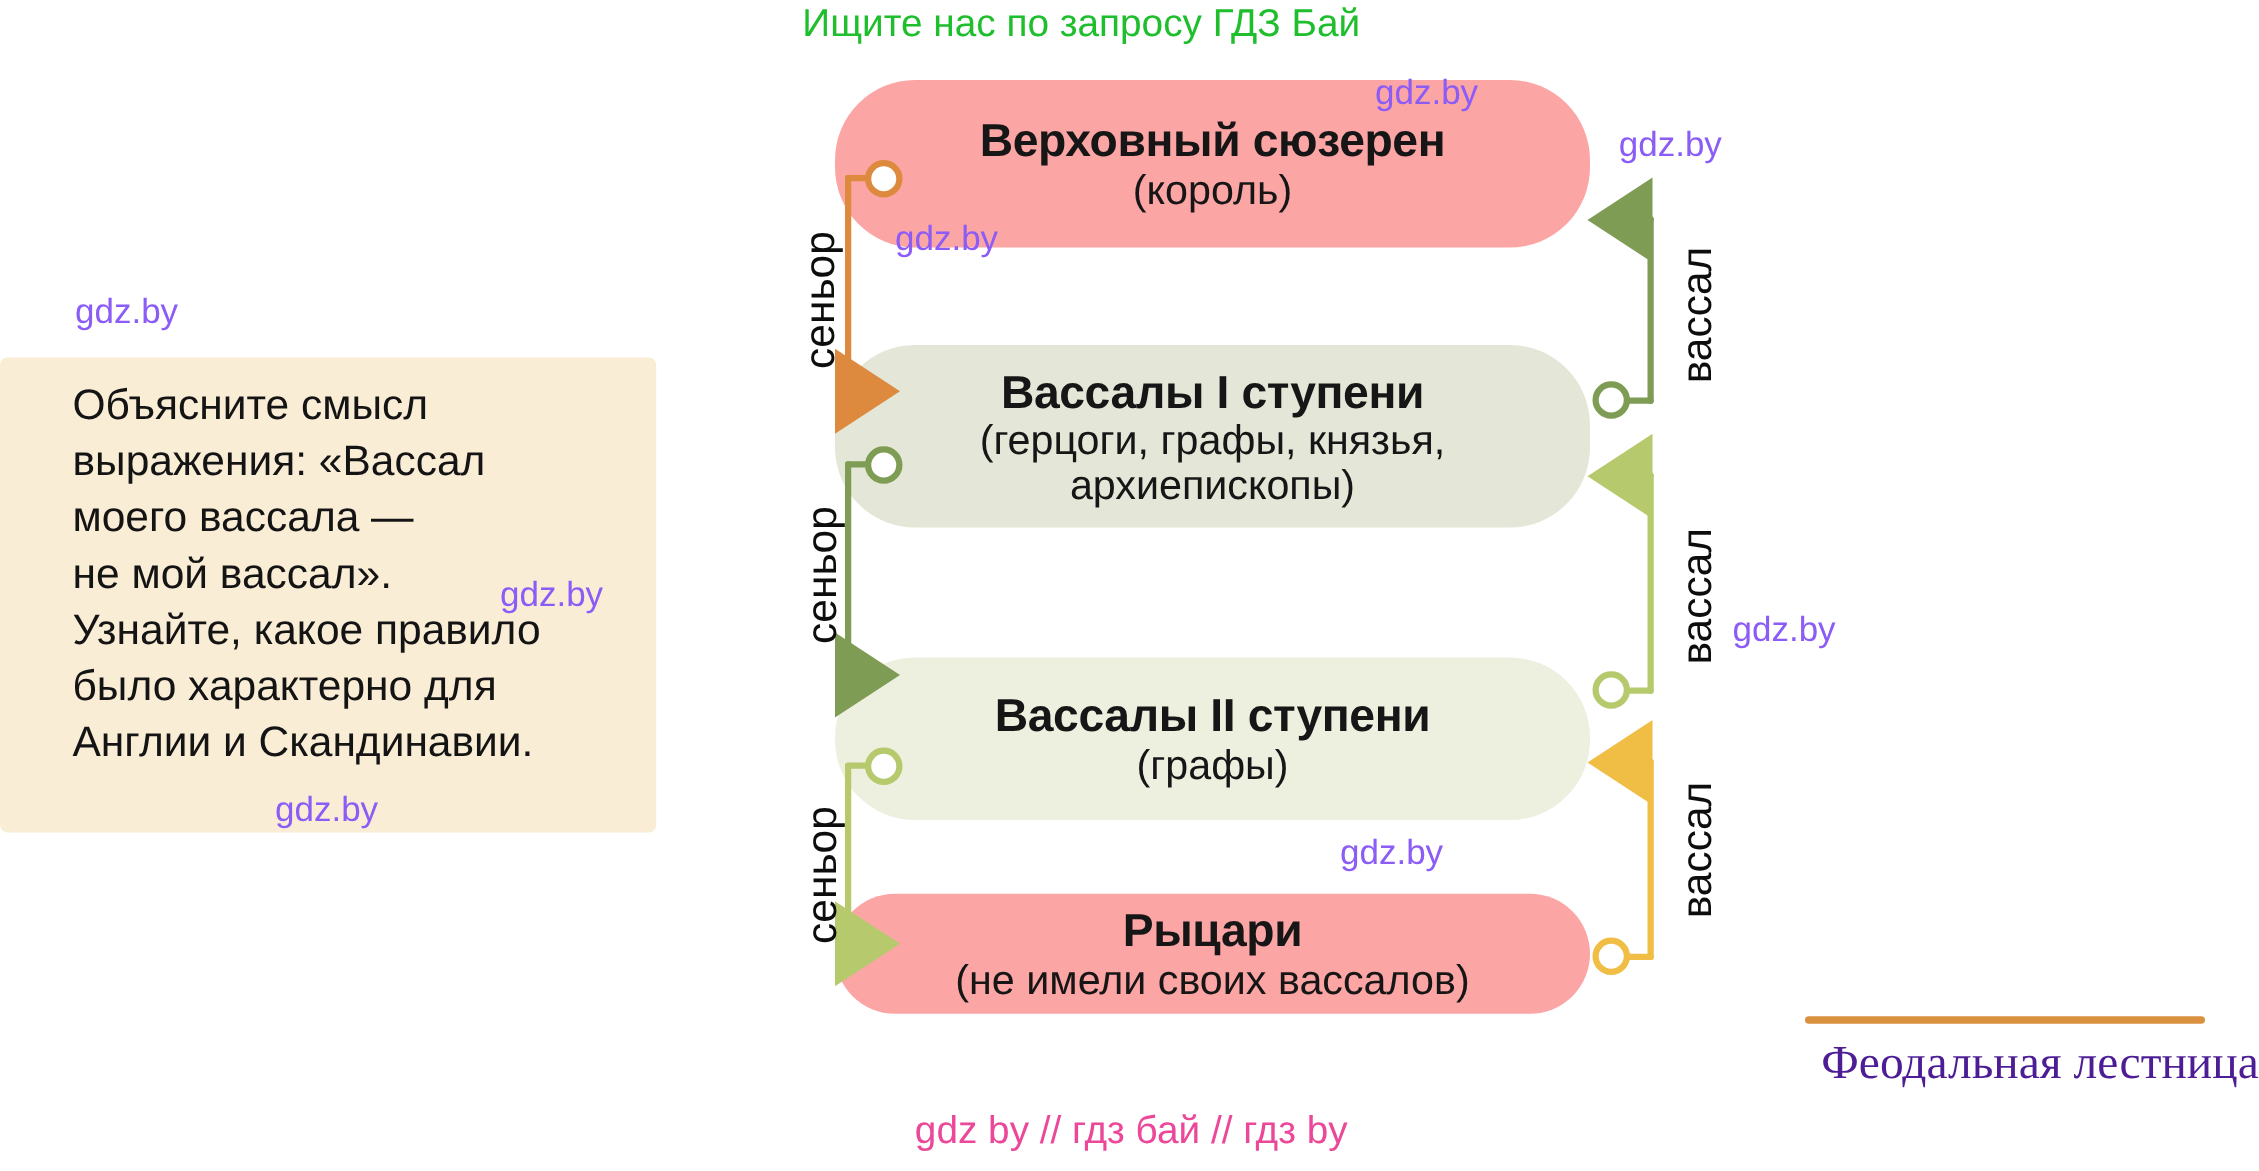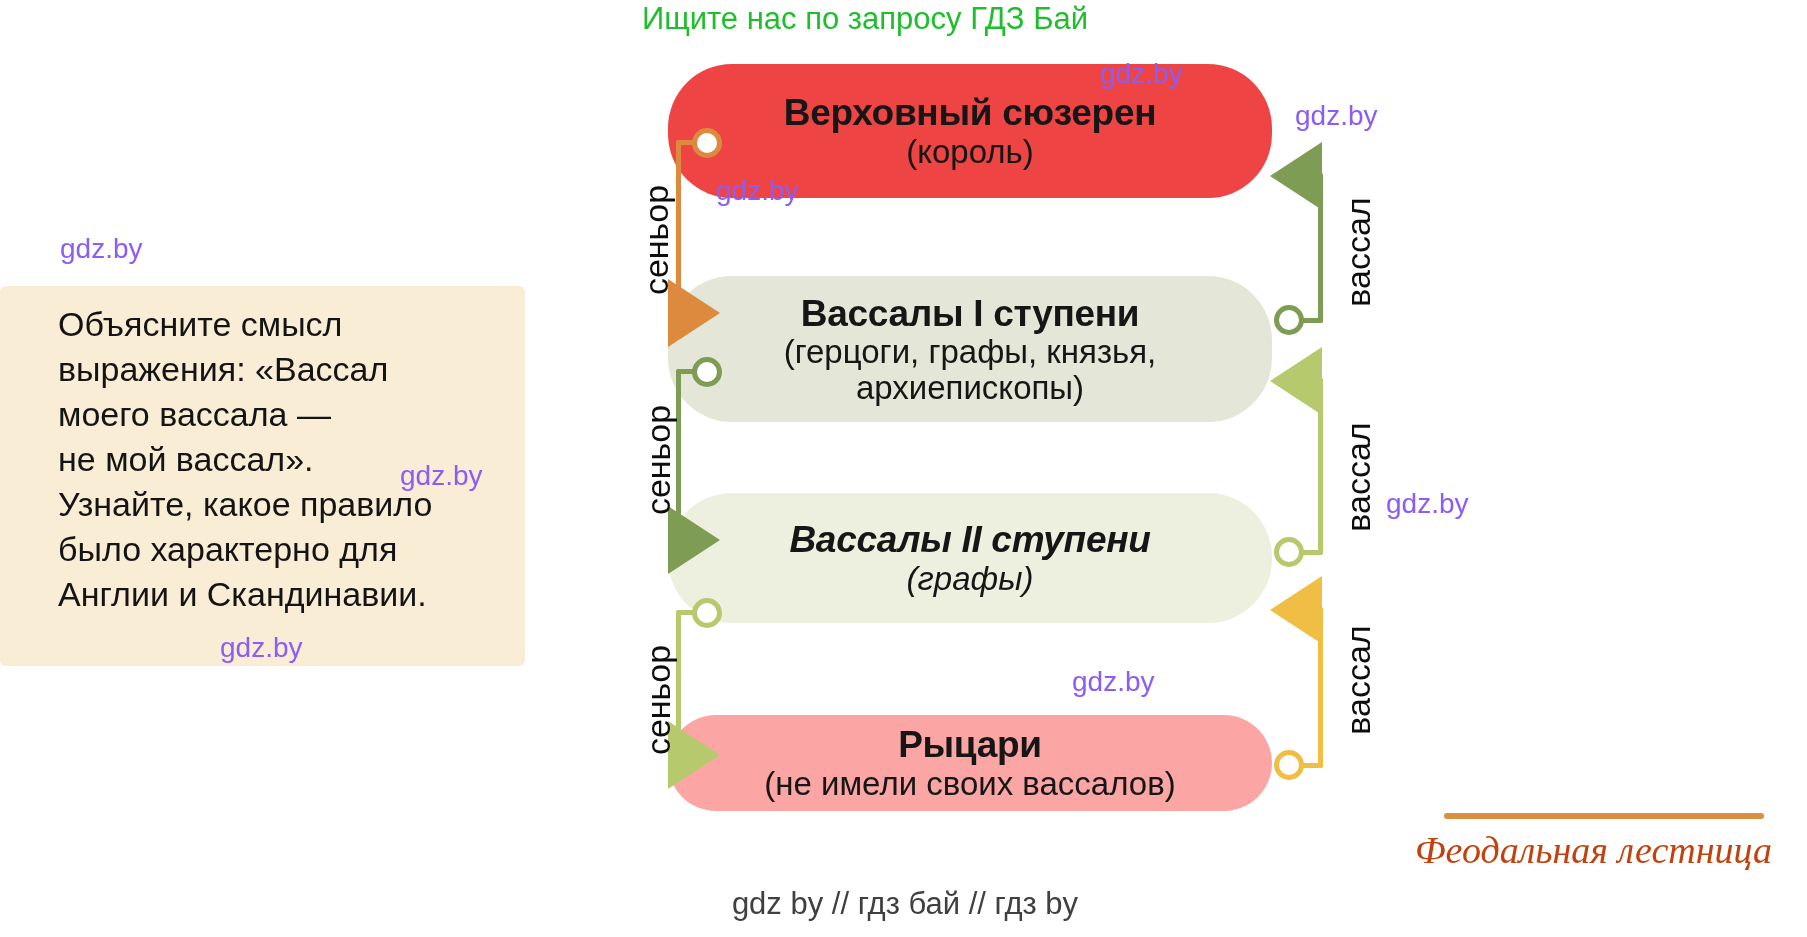--- a/index.html
+++ b/index.html
@@ -10,23 +10,23 @@
         font-size:31px;font-weight:500;color:#1fbe2d;white-space:nowrap;}
 
   .task-box{position:absolute;left:0;top:286px;width:497px;height:380px;
         background:#f9edd6;border-radius:6px;padding-left:28px;}
   .task-text{position:absolute;left:58px;top:16px;width:420px;
         font-size:34px;line-height:45px;color:#141414;white-space:pre-line;}
 
   .level{position:absolute;left:668px;width:604px;border-radius:64px;
         display:flex;flex-direction:column;justify-content:center;align-items:center;
         text-align:center;color:#161616;}
-  .level-0{top:64px;height:134px;background:#ef4444;}
+  .level-0{top:64px;height:134px;background:#fca5a5;}
   .level-1{top:276px;height:146px;background:#e4e7d7;}
-  .level-2{top:493px;height:130px;background:#edf0df;font-style:italic;}
+  .level-2{top:526px;height:130px;background:#edf0df;}
   .level-3{top:715px;height:96px;background:#fca5a5;text-align:center;}
   .level-title{font-size:37px;font-weight:700;line-height:1.12;letter-spacing:-0.3px;}
   .level-sub{font-size:33px;line-height:1.08;white-space:pre-line;}
 
   
   .vline,.hstub{position:absolute;border-radius:3px;}
   .vline{width:5px;}
   .hstub{height:5px;}
   .circ{position:absolute;width:20px;height:20px;border-radius:50%;background:#ffffff;
         border:5px solid #000;}
@@ -45,25 +45,25 @@
   .t-amber-l{border-right:52px solid #f0bd45;}
 
   .side-label{position:absolute;width:170px;height:42px;display:flex;align-items:center;
         justify-content:center;font-size:34px;color:#0d0d0d;transform:rotate(-90deg);
         white-space:nowrap;}
 
   .watermark{position:absolute;font-size:28px;color:#8b5cf6;white-space:nowrap;}
 
   .caption-line{position:absolute;left:1444px;top:813px;width:320px;height:6px;
         background:#d9913f;border-radius:3px;}
-  .caption-text{position:absolute;left:1415px;top:828px;width:392px;text-align:left;
-        font-family:"Liberation Serif",serif;font-style:italic;font-size:38px;color:#c2410c;}
+  .caption-text{position:absolute;left:1415px;top:828px;width:392px;text-align:right;
+        font-family:"Liberation Serif",serif;font-size:38px;color:#4c1d95;}
 
   .purple-footer{position:absolute;left:605px;top:886px;width:600px;text-align:center;
-        font-size:31px;color:#404040;white-space:nowrap;}
+        font-size:31px;color:#ec4899;white-space:nowrap;}
 </style>
 </head>
 <body>
 
 <div class="page">
 
   <div class="green-promo">Ищите нас по запросу ГДЗ Бай</div>
 
   <div class="task-box">
     <div class="task-text">Объясните смысл

